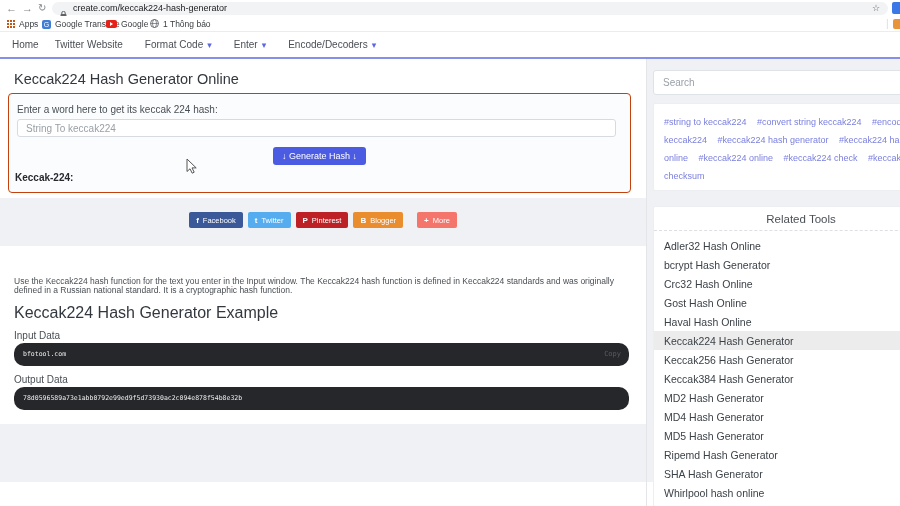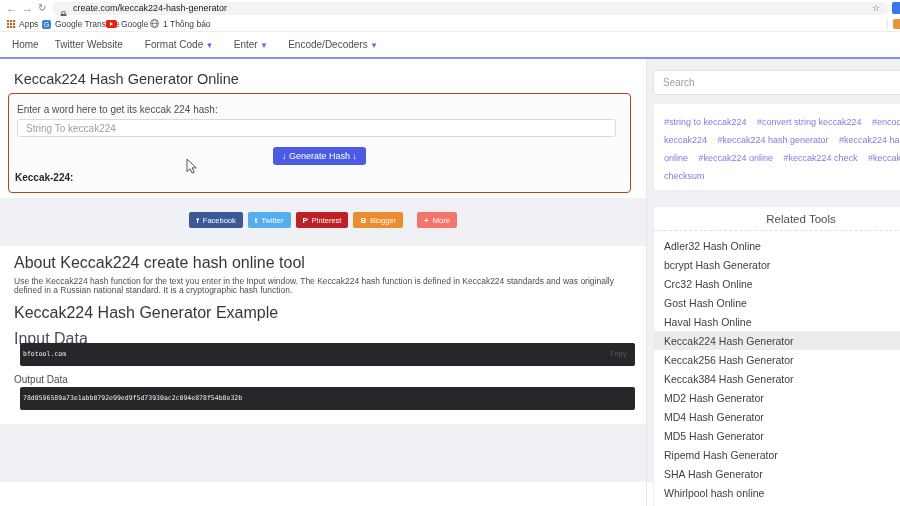--- a/index.html
+++ b/index.html
@@ -68,22 +68,22 @@
   .share-band { position:relative; width:646px; height:48px; background:#f0f1f4; }
   .share-row { position:absolute; top:14px; left:0; width:100%; display:flex; justify-content:center; gap:5px; }
   .share-btn { height:16px; display:flex; align-items:center; gap:4px; color:#fff; font-size:7.5px; padding:0 7px; border-radius:2px; cursor:pointer; white-space:nowrap; }
   .share-btn.more { margin-left:9px; }
   .share-ic { font-weight:bold; font-size:8px; }
 
   .about { position:relative; width:646px; height:178px; background:#fff; }
   .h2-about { position:absolute; left:14px; top:8px; font-size:16px; font-weight:400; color:#33383e; }
   .about-body { position:absolute; left:14px; top:31px; width:618px; font-size:8.5px; line-height:9px; color:#4a4f54; }
   .h2-example { position:absolute; left:14px; top:58px; font-size:16px; font-weight:400; color:#33383e; }
-  .io-label-1 { position:absolute; left:14px; top:84px; font-size:16px; color:#494f55;text-align:right; }
-  .code-block { position:absolute; left:20px; width:615px; height:23px; background:#26272b; border-radius:2px; color:#ececec; font-family:"DejaVu Sans Mono", monospace; font-size:6.5px; line-height:23px; padding:0 3px; white-space:nowrap; overflow:hidden; }
+  .io-label-1 { position:absolute; left:14px; top:84px; font-size:10px; color:#494f55;text-align:right; }
+  .code-block { position:absolute; left:14px; width:615px; height:23px; background:#26272b; border-radius:10px; color:#ececec; font-family:"DejaVu Sans Mono", monospace; font-size:6.5px; line-height:23px; padding:0 9px; white-space:nowrap; overflow:hidden; }
   .code-in { top:97px; }
   .copy-chip { position:absolute; right:8px; top:0; color:#5a5c61; font-size:7px; cursor:pointer; }
   .io-label-2 { position:absolute; left:14px; top:128px; font-size:10px; color:#494f55; }
   .code-out { top:141px; }
 
   
   .sidebar { position:absolute; left:646px; top:0; width:254px; height:447px; border-left:1px solid #e3e5e9; }
   .search-input { display:block; margin:11px 0 0 6px; width:296px; height:25px; background:#fff; border:1px solid #dfe3e8; border-radius:3px; font-size:10px; padding:0 9px; color:#333; font-family:"Liberation Sans", sans-serif; }
   .search-input::placeholder { color:#9aa0a8; }
   .tags-card { margin:8px 0 0 6px; width:296px; background:#fff; border:1px solid #eceef1; border-radius:2px; padding:7px 10px; }
@@ -191,21 +191,20 @@
               <span>Blogger</span>
             </span>
           <span class="share-btn more" style="background: rgb(244, 117, 108);">
               <span class="share-ic">+</span>
               <span>More</span>
             </span>
         </div>
       </div>
 
       <div class="about">
-        <div class="h2-about">About Keccak224 create hash online tool</div>
         <div class="about-body">Use the Keccak224 hash function for the text you enter in the Input window. The Keccak224 hash function is defined in Keccak224 standards and was originally defined in a Russian national standard. It is a cryptographic hash function.</div>
         <div class="h2-example">Keccak224 Hash Generator Example</div>
         <div class="io-label-1">Input Data</div>
         <div class="code-block code-in">
           <span>bfotool.com</span>
           <span class="copy-chip">Copy</span>
         </div>
         <div class="io-label-2">Output Data</div>
         <div class="code-block code-out">
           <span>78d0596589a73e1abb0792e99ed9f5d73930ac2c094e878f54b8e32b</span>

